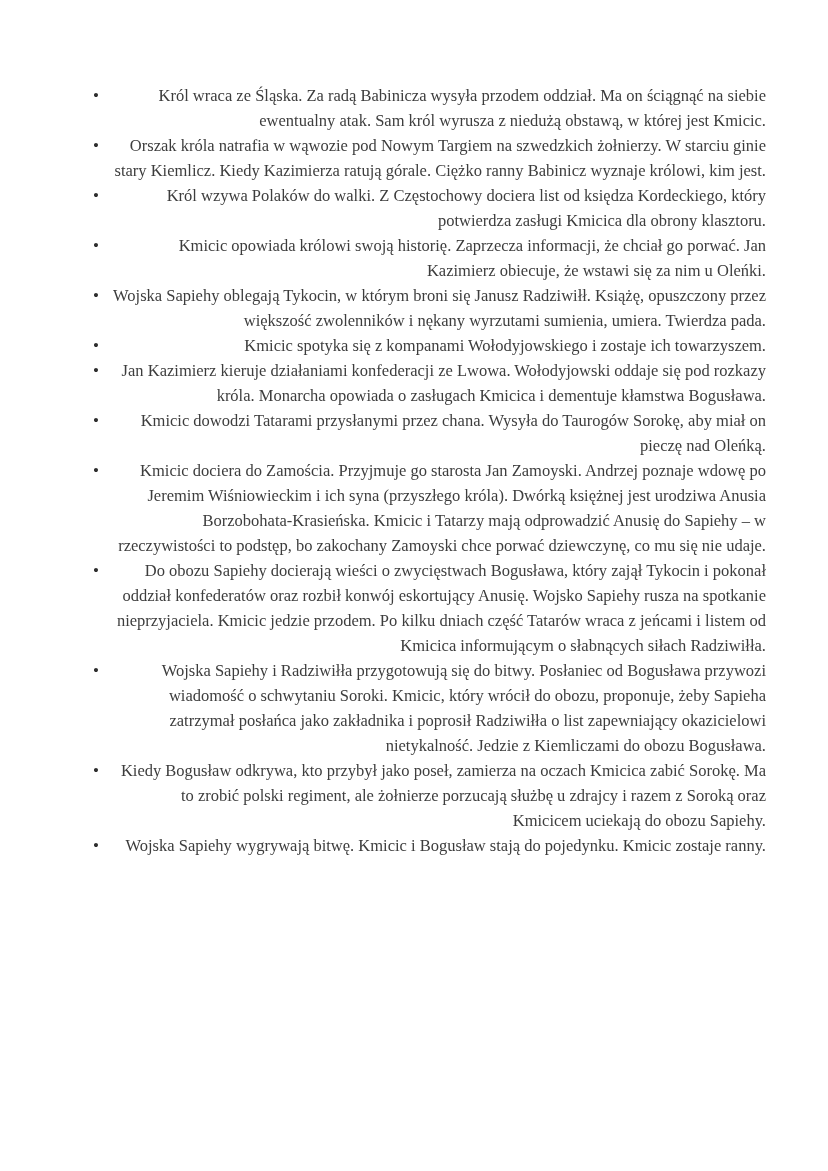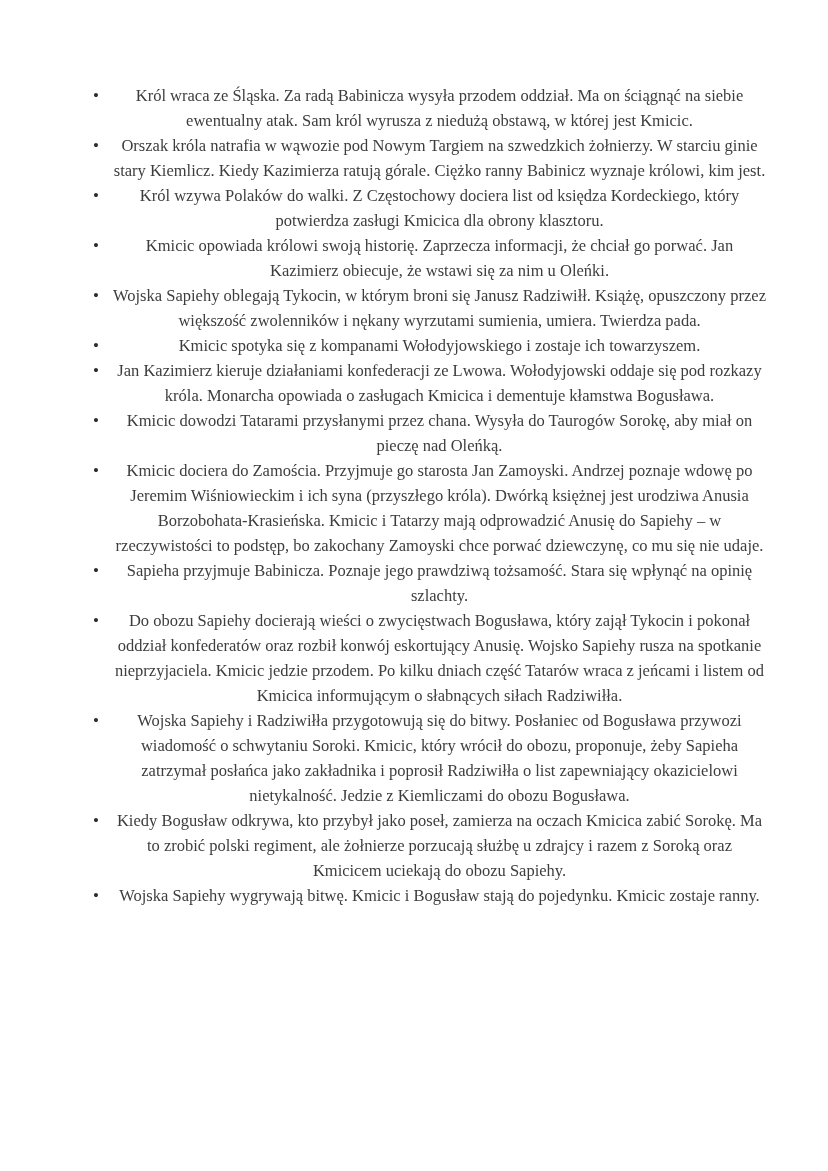--- a/index.html
+++ b/index.html
@@ -25,21 +25,21 @@
     list-style: none;
     margin: 0;
     padding: 0;
   }
   ul.summary-list li {
     position: relative;
     padding-left: 23px;
     font-size: 16.5px;
     line-height: 25px;
     margin: 0;
-    text-align: center;
+    text-align: right;
   }
   ul.summary-list li::before {
     content: "•";
     position: absolute;
     left: 3px;
     top: 0;
     color: #2e2e2e;
     font-size: 17px;
   }
 </style>
@@ -50,19 +50,18 @@
   <ul class="summary-list">
     <li>Król wraca ze Śląska. Za radą Babinicza wysyła przodem oddział. Ma on ściągnąć na siebie ewentualny atak. Sam król wyrusza z niedużą obstawą, w której jest Kmicic.</li>
     <li>Orszak króla natrafia w wąwozie pod Nowym Targiem na szwedzkich żołnierzy. W starciu ginie stary Kiemlicz. Kiedy Kazimierza ratują górale. Ciężko ranny Babinicz wyznaje królowi, kim jest.</li>
     <li>Król wzywa Polaków do walki. Z Częstochowy dociera list od księdza Kordeckiego, który potwierdza zasługi Kmicica dla obrony klasztoru.</li>
     <li>Kmicic opowiada królowi swoją historię. Zaprzecza informacji, że chciał go porwać. Jan Kazimierz obiecuje, że wstawi się za nim u Oleńki.</li>
     <li>Wojska Sapiehy oblegają Tykocin, w którym broni się Janusz Radziwiłł. Książę, opuszczony przez większość zwolenników i nękany wyrzutami sumienia, umiera. Twierdza pada.</li>
     <li>Kmicic spotyka się z kompanami Wołodyjowskiego i zostaje ich towarzyszem.</li>
     <li>Jan Kazimierz kieruje działaniami konfederacji ze Lwowa. Wołodyjowski oddaje się pod rozkazy króla. Monarcha opowiada o zasługach Kmicica i dementuje kłamstwa Bogusława.</li>
     <li>Kmicic dowodzi Tatarami przysłanymi przez chana. Wysyła do Taurogów Sorokę, aby miał on pieczę nad Oleńką.</li>
     <li>Kmicic dociera do Zamościa. Przyjmuje go starosta Jan Zamoyski. Andrzej poznaje wdowę po Jeremim Wiśniowieckim i ich syna (przyszłego króla). Dwórką księżnej jest urodziwa Anusia Borzobohata-Krasieńska. Kmicic i Tatarzy mają odprowadzić Anusię do Sapiehy – w rzeczywistości to podstęp, bo zakochany Zamoyski chce porwać dziewczynę, co mu się nie udaje.</li>
-    <li>Sapieha przyjmuje Babinicza. Poznaje jego prawdziwą tożsamość. Stara się wpłynąć na opinię szlachty.</li>
     <li>Do obozu Sapiehy docierają wieści o zwycięstwach Bogusława, który zajął Tykocin i pokonał oddział konfederatów oraz rozbił konwój eskortujący Anusię. Wojsko Sapiehy rusza na spotkanie nieprzyjaciela. Kmicic jedzie przodem. Po kilku dniach część Tatarów wraca z jeńcami i listem od Kmicica informującym o słabnących siłach Radziwiłła.</li>
     <li>Wojska Sapiehy i Radziwiłła przygotowują się do bitwy. Posłaniec od Bogusława przywozi wiadomość o schwytaniu Soroki. Kmicic, który wrócił do obozu, proponuje, żeby Sapieha zatrzymał posłańca jako zakładnika i poprosił Radziwiłła o list zapewniający okazicielowi nietykalność. Jedzie z Kiemliczami do obozu Bogusława.</li>
     <li>Kiedy Bogusław odkrywa, kto przybył jako poseł, zamierza na oczach Kmicica zabić Sorokę. Ma to zrobić polski regiment, ale żołnierze porzucają służbę u zdrajcy i razem z Soroką oraz Kmicicem uciekają do obozu Sapiehy.</li>
     <li>Wojska Sapiehy wygrywają bitwę. Kmicic i Bogusław stają do pojedynku. Kmicic zostaje ranny.</li>
   </ul>
 </div>
 
 </body></html>

